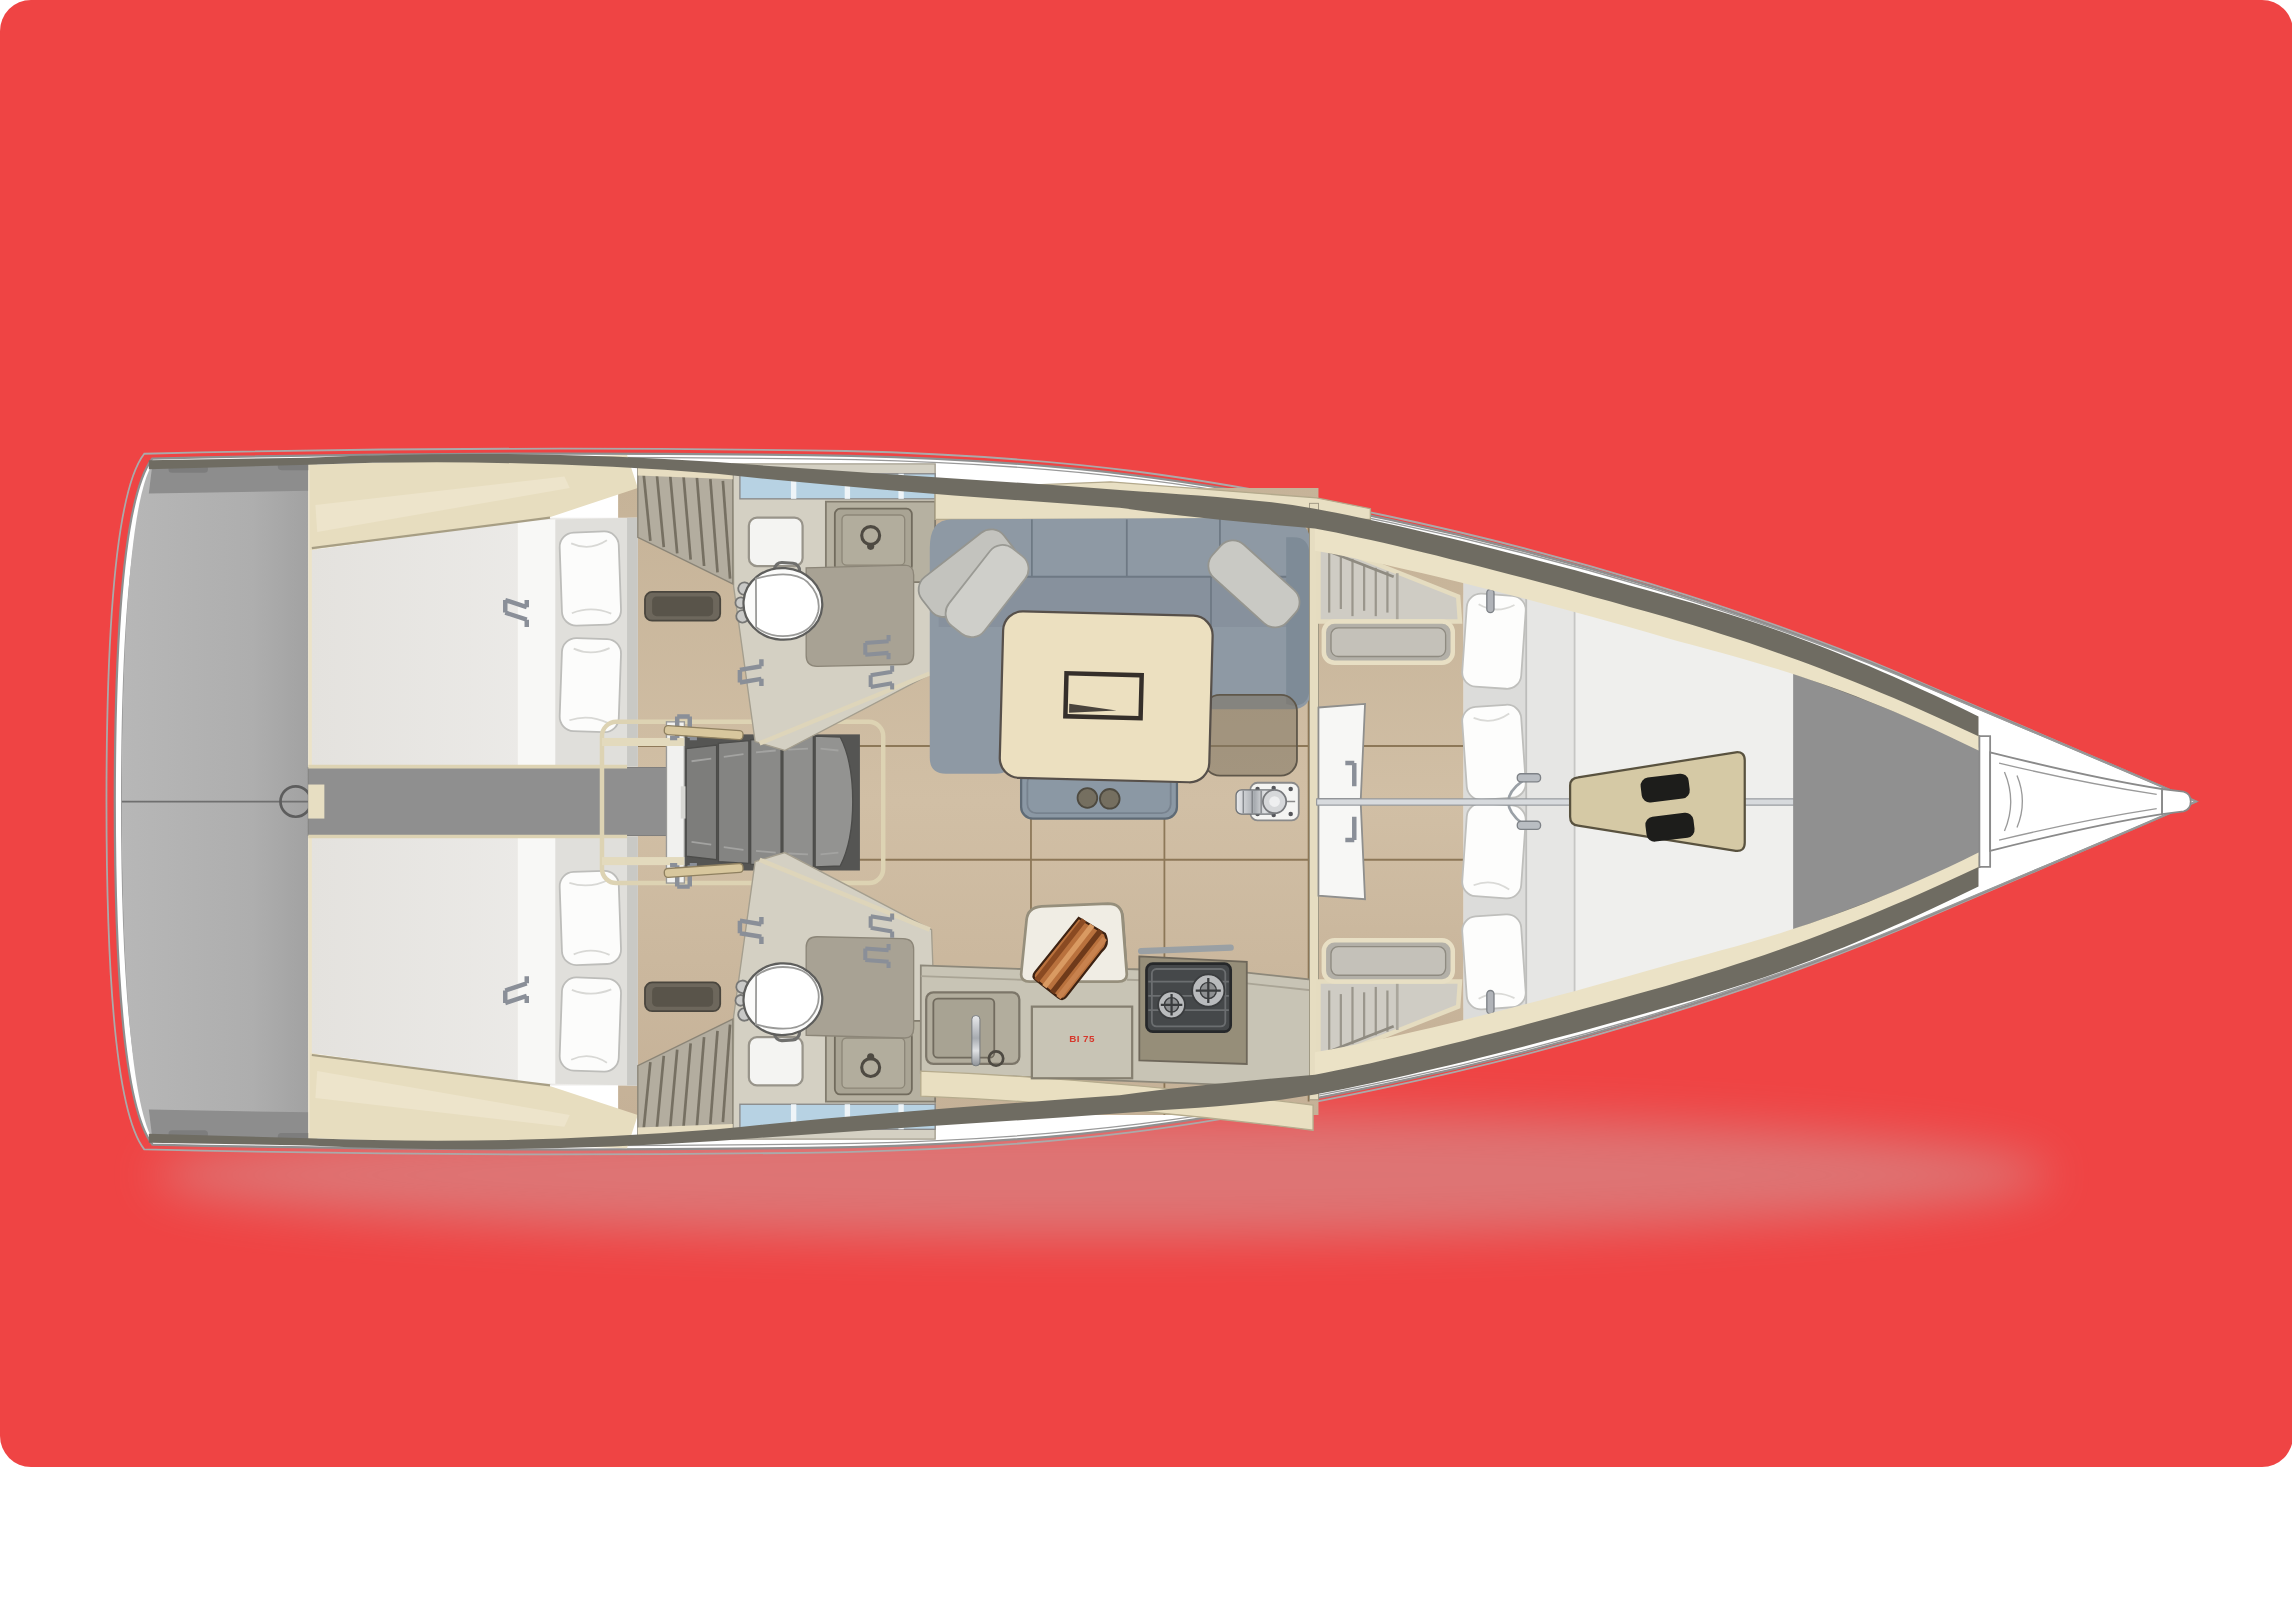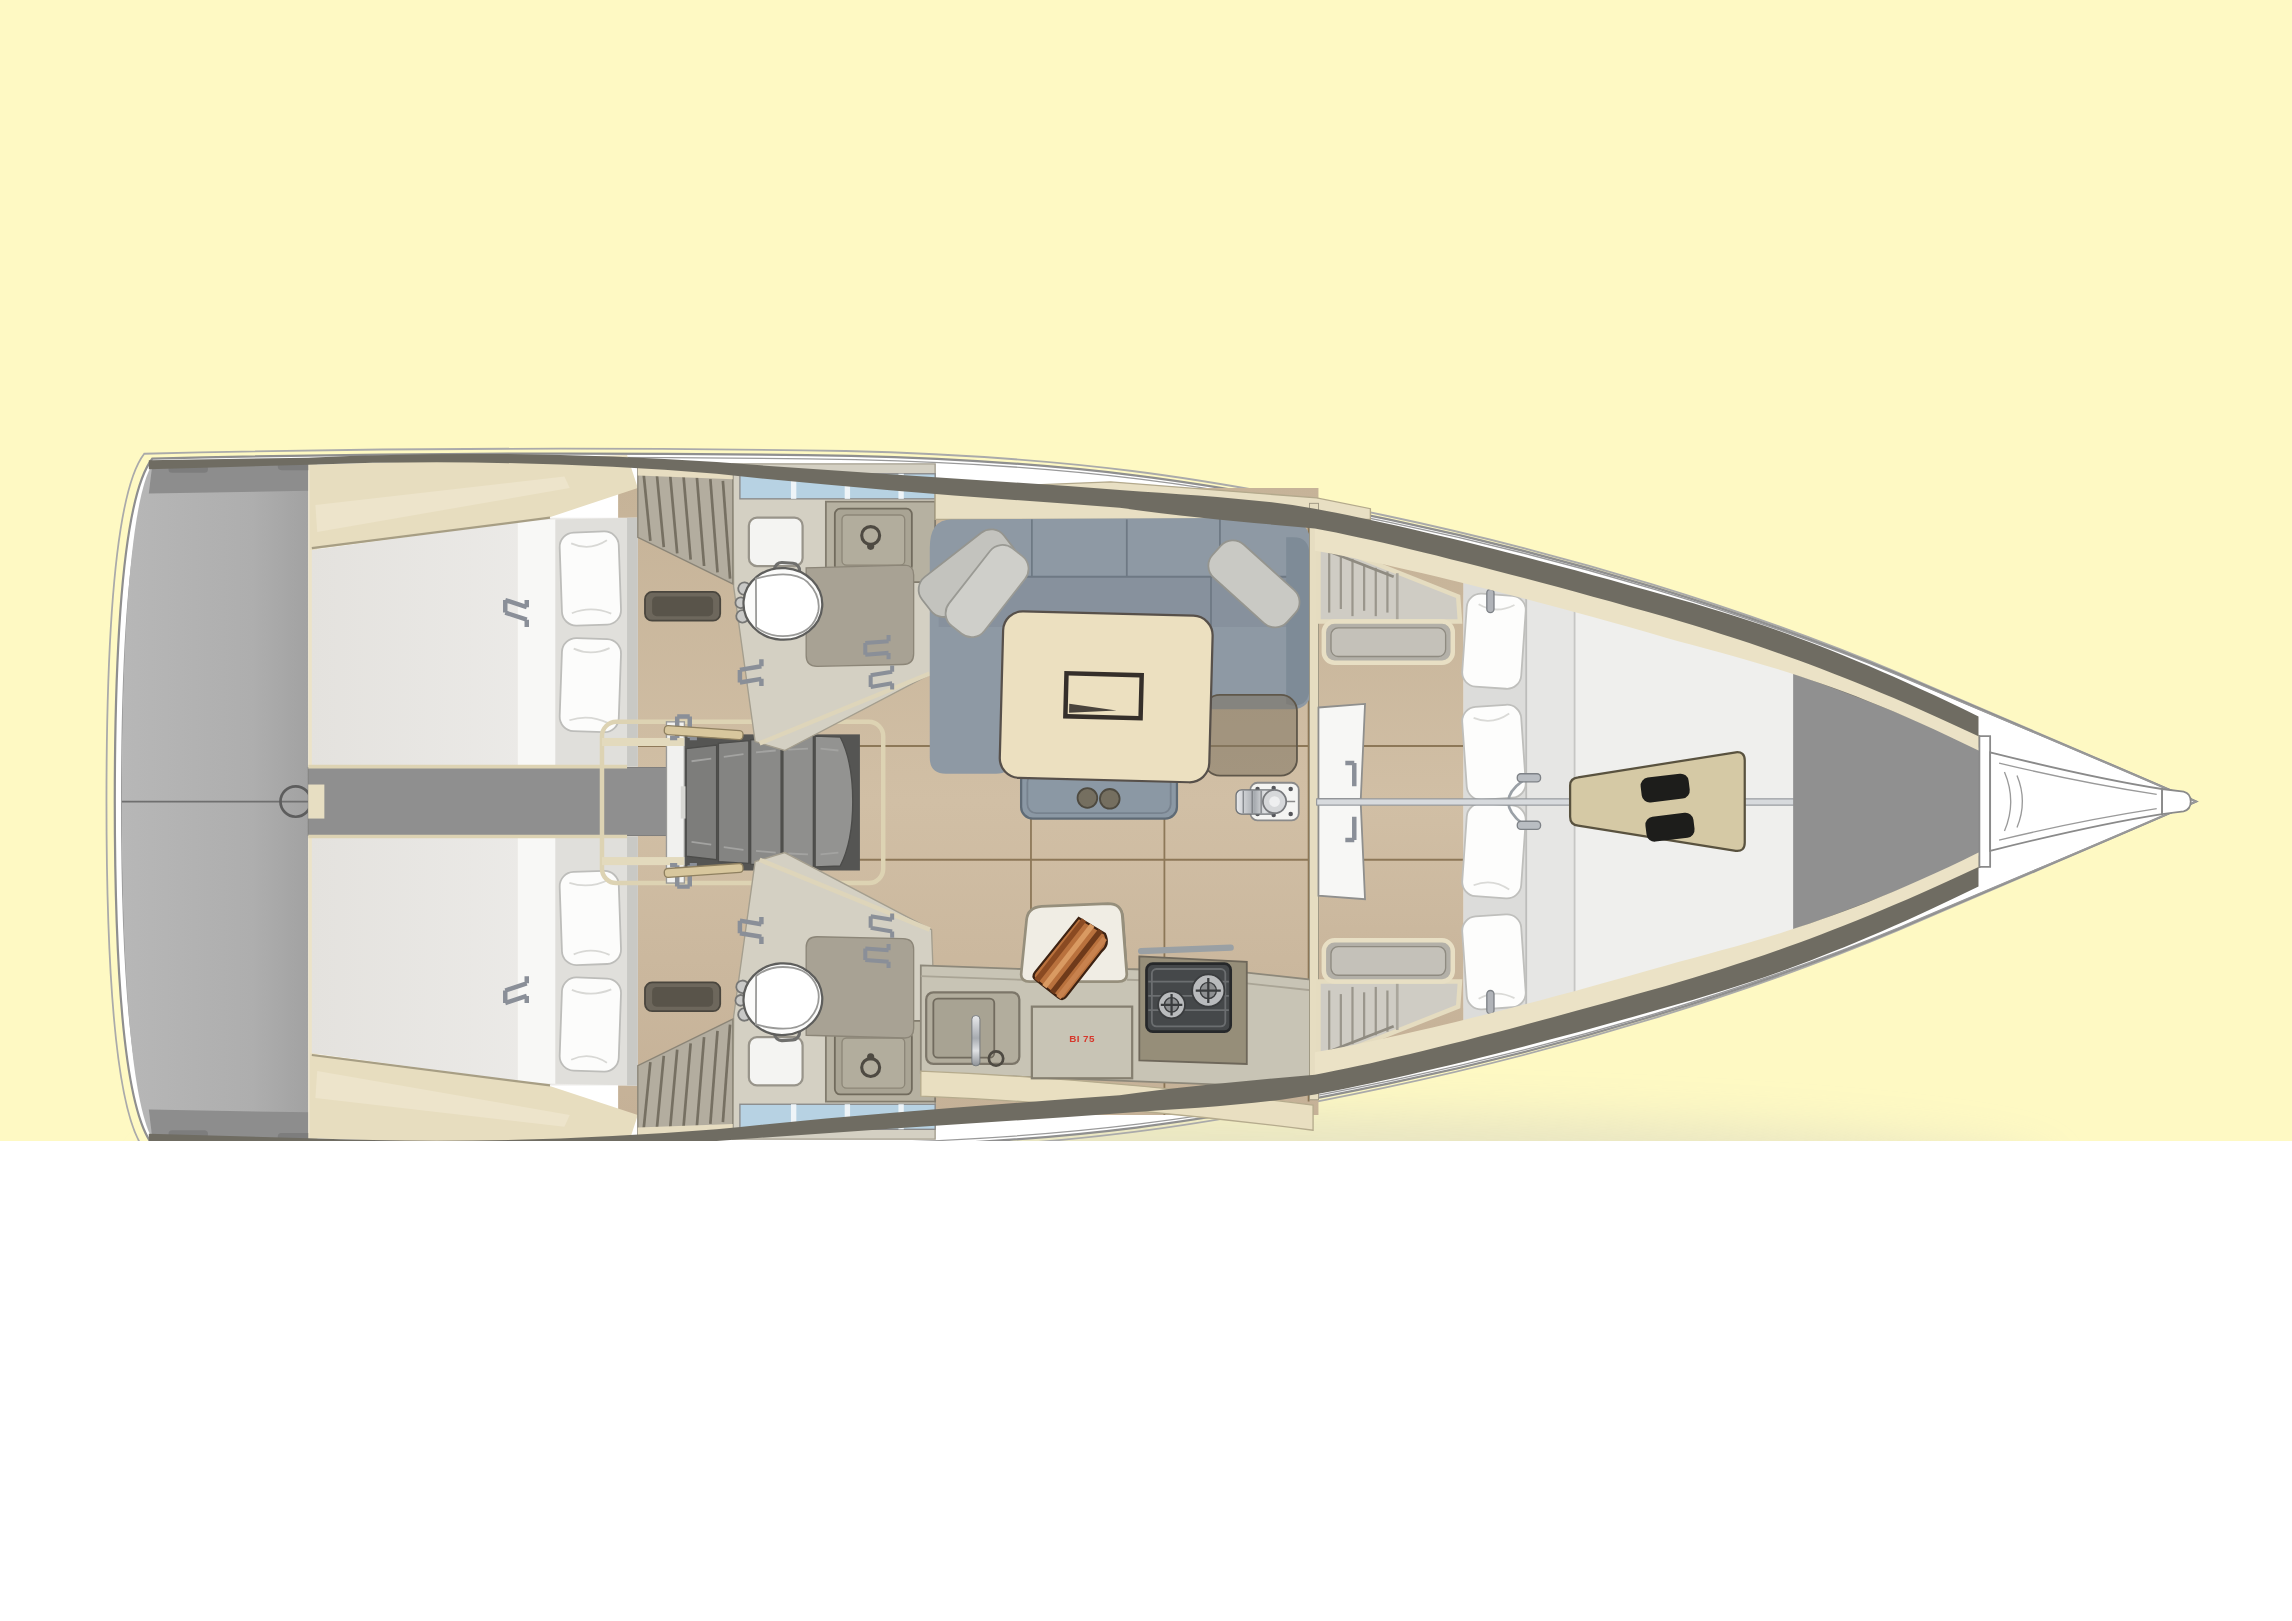--- a/index.html
+++ b/index.html
@@ -1,17 +1,17 @@
 <!DOCTYPE html>
 <html style="font-size:14.3px"><head>
 <meta charset="utf-8">
 <style>
 html,body{margin:0;padding:0;background:#ffffff;}
-#page{position:relative;width:2293px;height:1141px;background:#fef9c3;overflow:hidden;
-font-family:"Liberation Sans", sans-serif;}
+#page{position:relative;width:2293px;height:1467px;background:#ef4444;overflow:hidden;
+font-family:"Liberation Sans", sans-serif;border-radius:31px;}
 svg{position:absolute;left:0;top:0;}
 .red{font-family:"Liberation Sans", sans-serif;font-weight:bold;fill:#d6372b;}
 </style>
 </head>
 <body>
 <div id="page">
 <svg width="2293" height="1621" viewBox="0 0 2560 1810">
 <defs>
 <linearGradient id="transg" x1="0" y1="0" x2="1" y2="0">
 <stop offset="0" stop-color="#b7b7b7"></stop>

